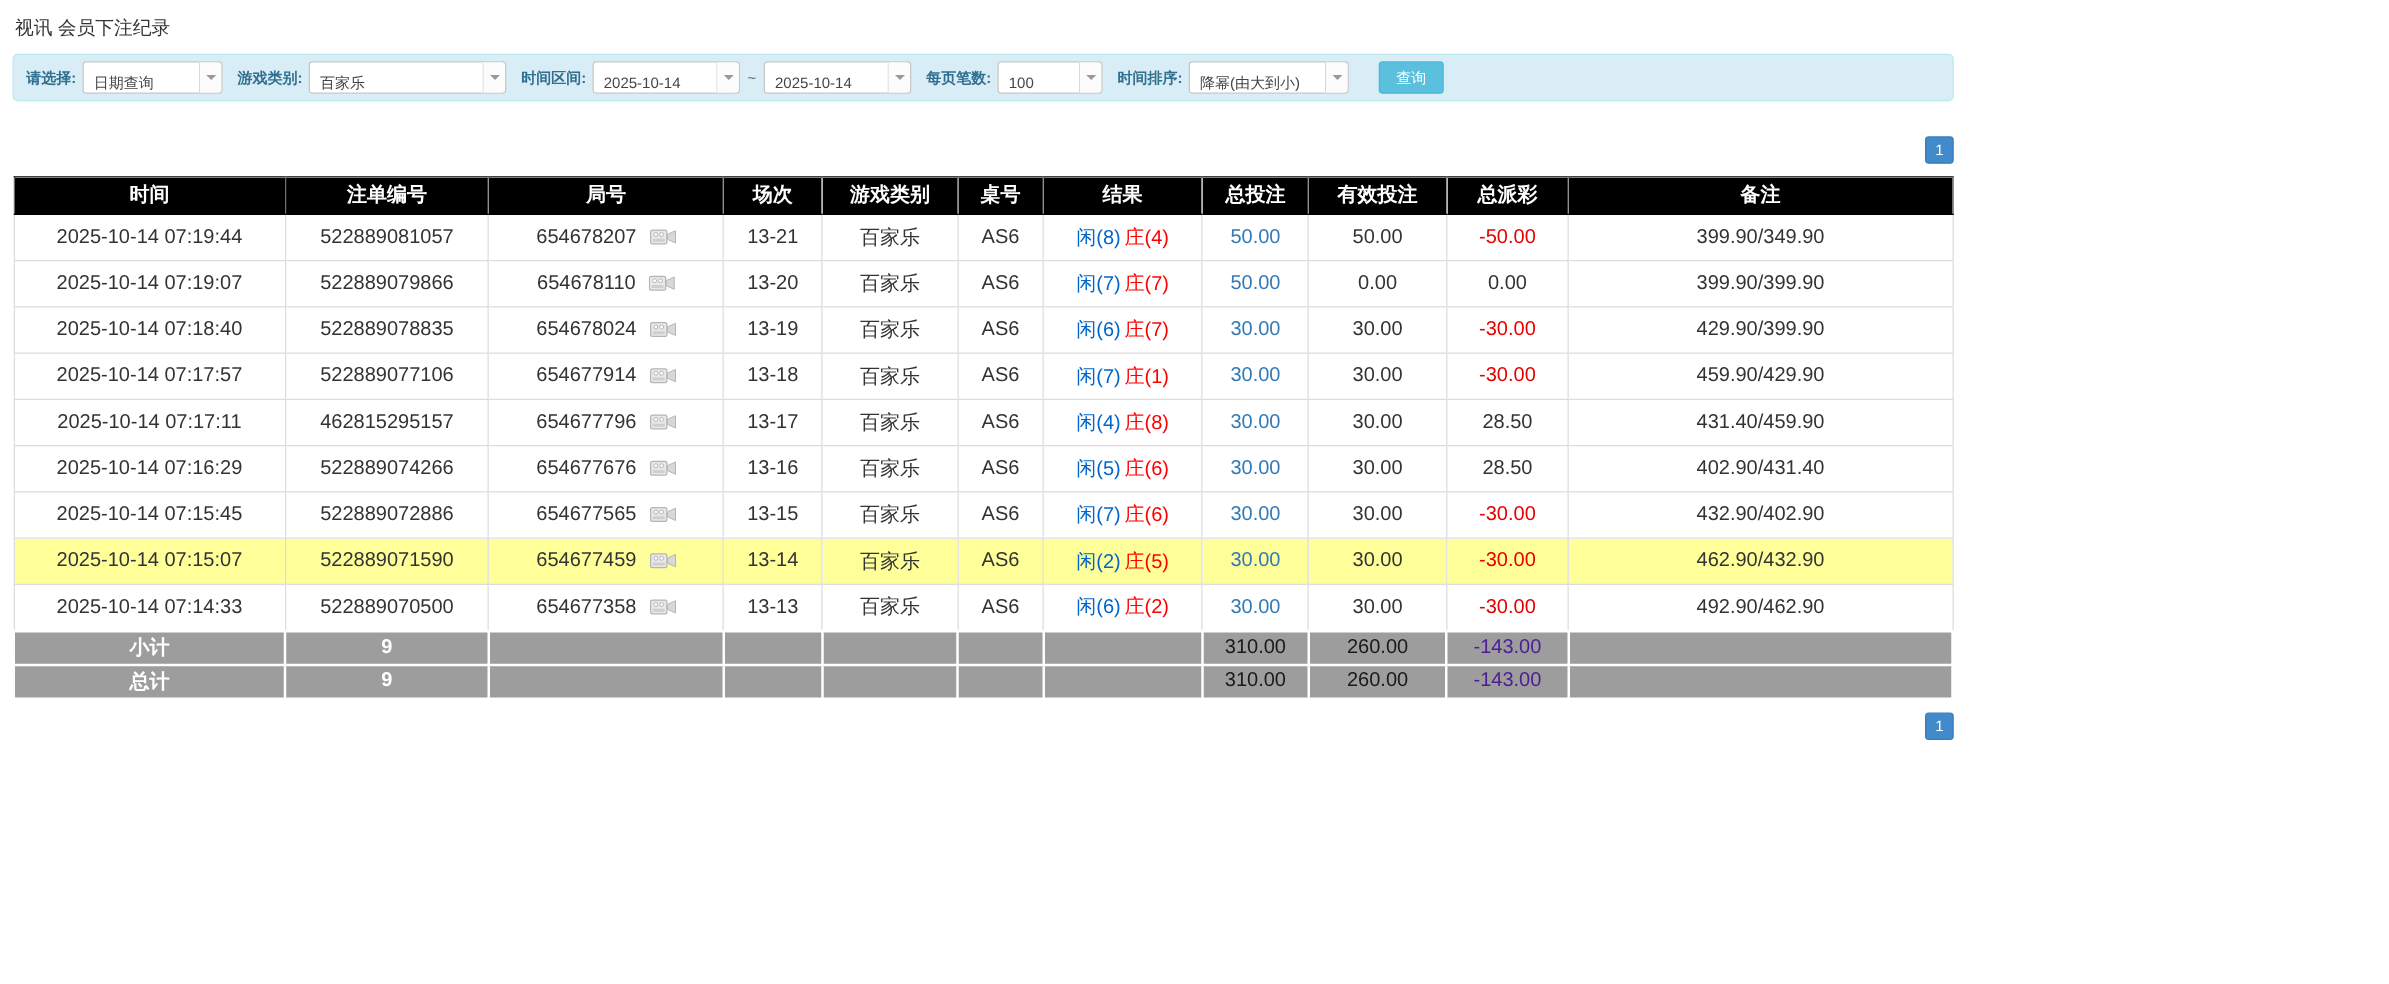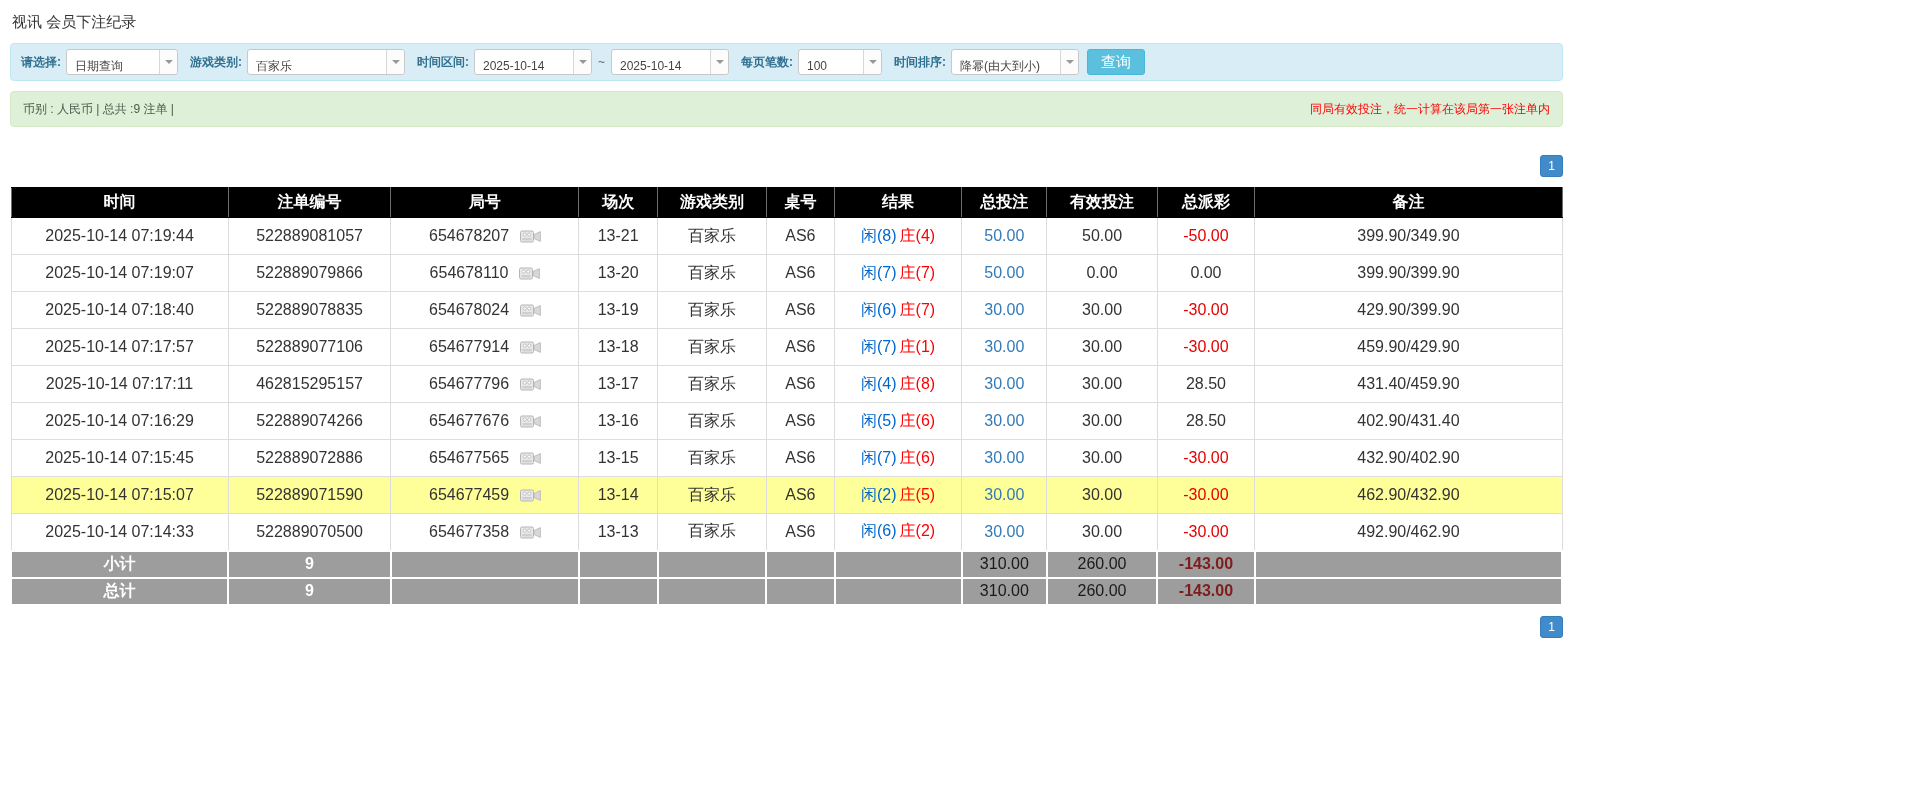--- a/index.html
+++ b/index.html
@@ -23,21 +23,21 @@
   .combo {
     display: flex; align-items: stretch; background: #fff;
     border: 1px solid #c8c8c8; border-radius: 3px; height: 26px; cursor: pointer;
   }
   .combo .val { display: flex; align-items: center; padding: 16px 8px; white-space: nowrap; flex: 1; color: #444; }
   .combo .caret-box { width: 18px; border-left: 1px solid #d8d8d8; display: flex; align-items: center; justify-content: center; background: #fcfcfc; border-radius: 0 3px 3px 0; }
   .caret { width: 0; height: 0; border-left: 4px solid transparent; border-right: 4px solid transparent; border-top: 4px solid #999; }
   .tilde { color: #666; margin: 0 6px; }
   .btn-search {
     background: #5bc0de; border: 1px solid #46b8da; color: #fff; border-radius: 3px;
-    height: 26px; padding: 0 13px; font-size: 15px; margin-left: 8px; cursor: pointer; font-family: inherit;
+    height: 26px; padding: 0 13px; font-size: 12px; margin-left: 24px; cursor: pointer; font-family: inherit;
   }
 
   
   .summary-bar {
     margin-top: 10px; background: #dff0d8; border: 1px solid #d6e9c6; border-radius: 4px;
     height: 36px; display: flex; align-items: center; justify-content: space-between; padding: 0 12px;
   }
   .summary-left { color: #4c5a4c; }
   .summary-right { color: #f00; }
 
@@ -67,21 +67,21 @@
   .banker { color: #f00; }
   a.betlink { color: #337ab7; text-decoration: none; cursor: pointer; }
   td.neg, span.neg { color: #e60000; }
   .vicon { display: inline-block; vertical-align: middle; margin-left: 6px; line-height: 0; cursor: pointer; }
 
   table.grid tfoot td {
     background: #9d9d9d; border: 2px solid #fff; height: 27px; text-align: center;
     color: #fff; font-weight: bold; padding: 2px; white-space: nowrap;
   }
   table.grid tfoot td.num { color: #1a1a1a; font-weight: normal; }
-  table.grid tfoot td.num.fneg { color: #7f1d1d; font-weight: bold; }
+  table.grid tfoot td.num.fneg { color: #4c1d95; font-weight: normal; }
 </style>
 </head>
 <body>
 
 <div class="container">
 
   <div class="page-title">视讯 会员下注纪录</div>
 
   <div class="filter-bar">
     <span class="flabel first">请选择:</span>
@@ -127,24 +127,20 @@
     <div class="combo" style="width:128px">
       <span class="val">降幂(由大到小)</span>
       <span class="caret-box">
           <span class="caret"></span>
         </span>
     </div>
 
     <button class="btn-search">查询</button>
   </div>
 
-  <div class="summary-bar">
-    <span class="summary-left">币别 : 人民币 | 总共 :9 注单 |</span>
-    <span class="summary-right">同局有效投注，统一计算在该局第一张注单内</span>
-  </div>
 
   <div class="pager pager-top">
     <button class="page-btn">1</button>
   </div>
 
   <table class="grid">
     <colgroup>
       <col style="width:14%">
       <col style="width:10.5%">
       <col style="width:12.1%">

